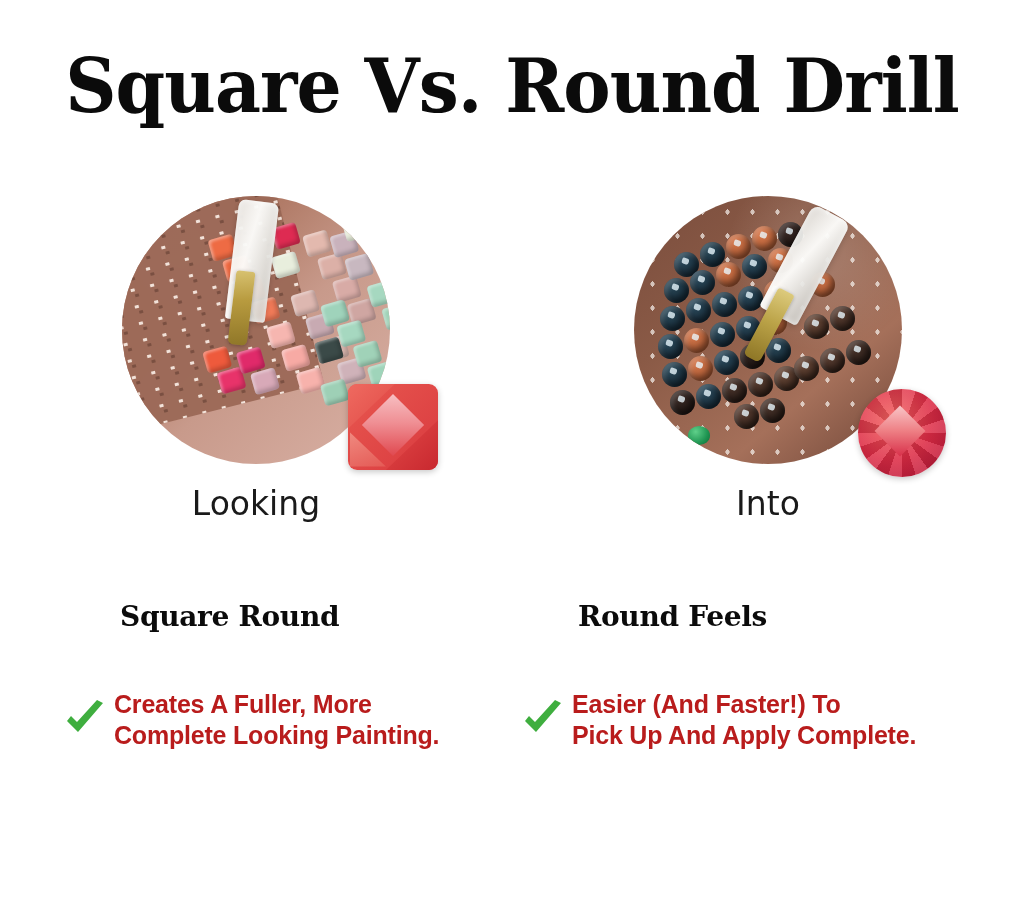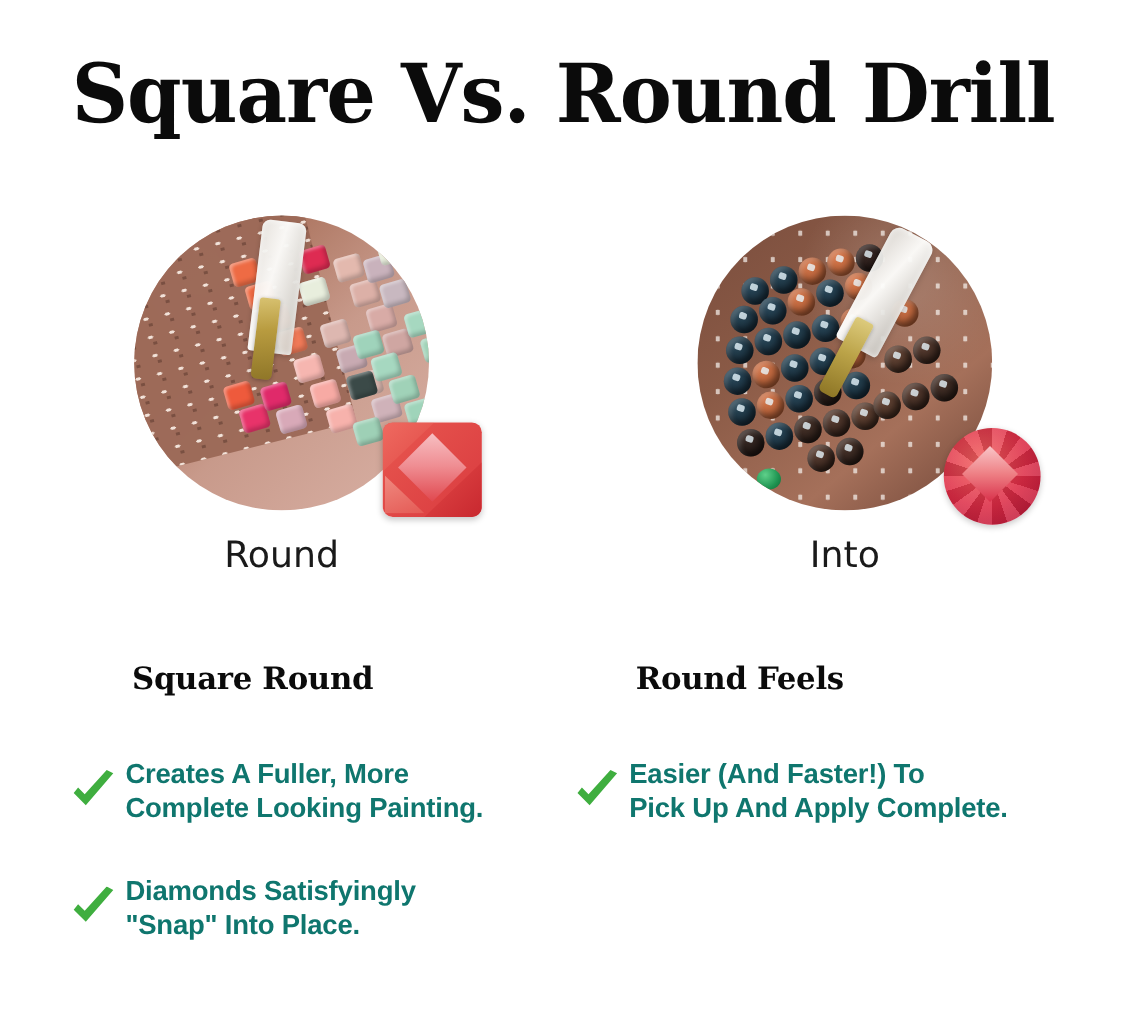--- a/index.html
+++ b/index.html
@@ -342,21 +342,21 @@
     display: flex;
     align-items: center;
     justify-content: center;
   }
   .check-icon svg { display: block; }
   .bullet-text {
     font-family: "Liberation Sans", sans-serif;
     font-weight: 700;
     font-size: 25px;
     line-height: 31px;
-    color: #0f766e;
+    color: #b91c1c;
     white-space: pre-line;
     letter-spacing: -0.2px;
   }
 </style>
 </head>
 <body>
 
 <div class="page-title">Square Vs. Round Drill</div>
 
 <div class="photo-row">
@@ -461,48 +461,39 @@
       </div>
     </div>
     <div class="gem-round">
       <div class="r-facets"></div>
       <div class="r-center"></div>
     </div>
   </div>
 </div>
 
 <div class="caption-row">
-  <div class="caption left">Round</div>
+  <div class="caption left">Looking</div>
   <div class="caption right">Into</div>
 </div>
 
 <div class="columns">
 
   <div class="col left">
     <div class="col-heading">Square Round</div>
 
     <div class="bullet">
       <span class="check-icon">
         <svg width="42" height="40" viewBox="0 0 42 40" aria-hidden="true">
           <path d="M3 21 L14 32 L39 3 L33 0 L13 22 L7 16 Z" fill="#3fae3f"></path>
         </svg>
       </span>
       <span class="bullet-text">Creates A Fuller, More
 Complete Looking Painting.</span>
     </div>
 
-    <div class="bullet">
-      <span class="check-icon">
-        <svg width="42" height="40" viewBox="0 0 42 40" aria-hidden="true">
-          <path d="M3 21 L14 32 L39 3 L33 0 L13 22 L7 16 Z" fill="#3fae3f"></path>
-        </svg>
-      </span>
-      <span class="bullet-text">Diamonds Satisfyingly
-"Snap" Into Place.</span>
-    </div>
   </div>
 
   <div class="col right">
     <div class="col-heading">Round Feels</div>
 
     <div class="bullet">
       <span class="check-icon">
         <svg width="42" height="40" viewBox="0 0 42 40" aria-hidden="true">
           <path d="M3 21 L14 32 L39 3 L33 0 L13 22 L7 16 Z" fill="#3fae3f"></path>
         </svg>

